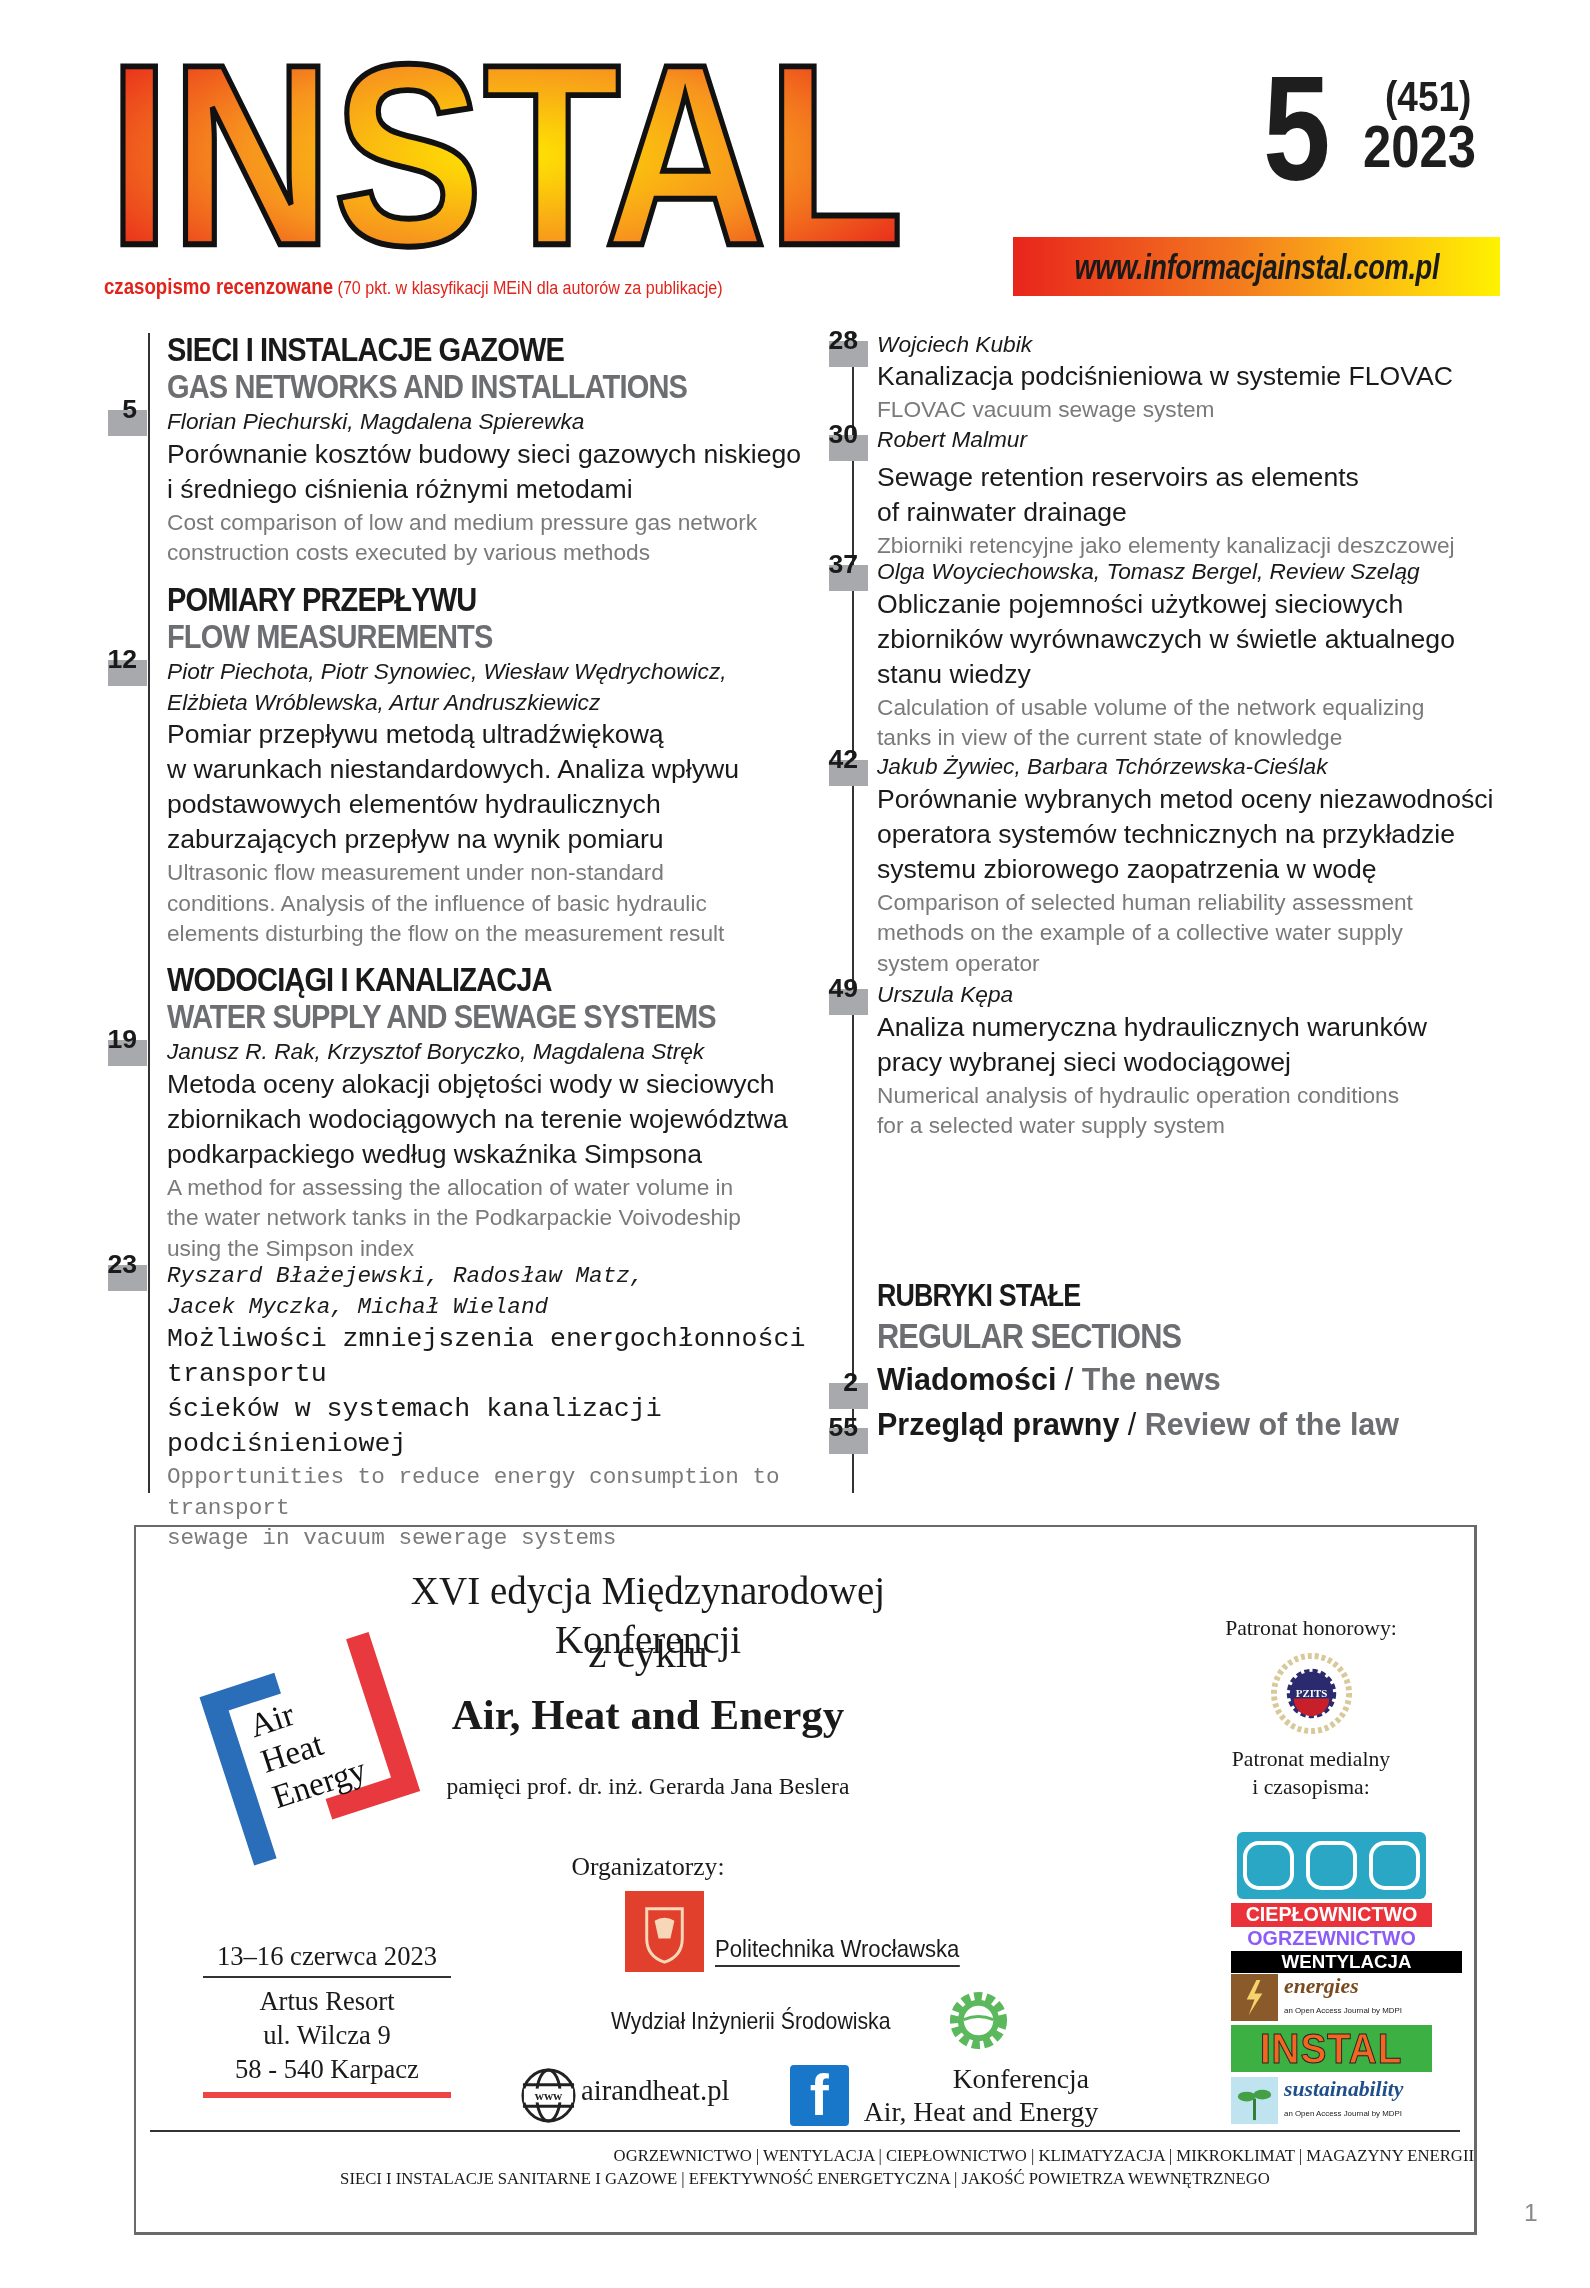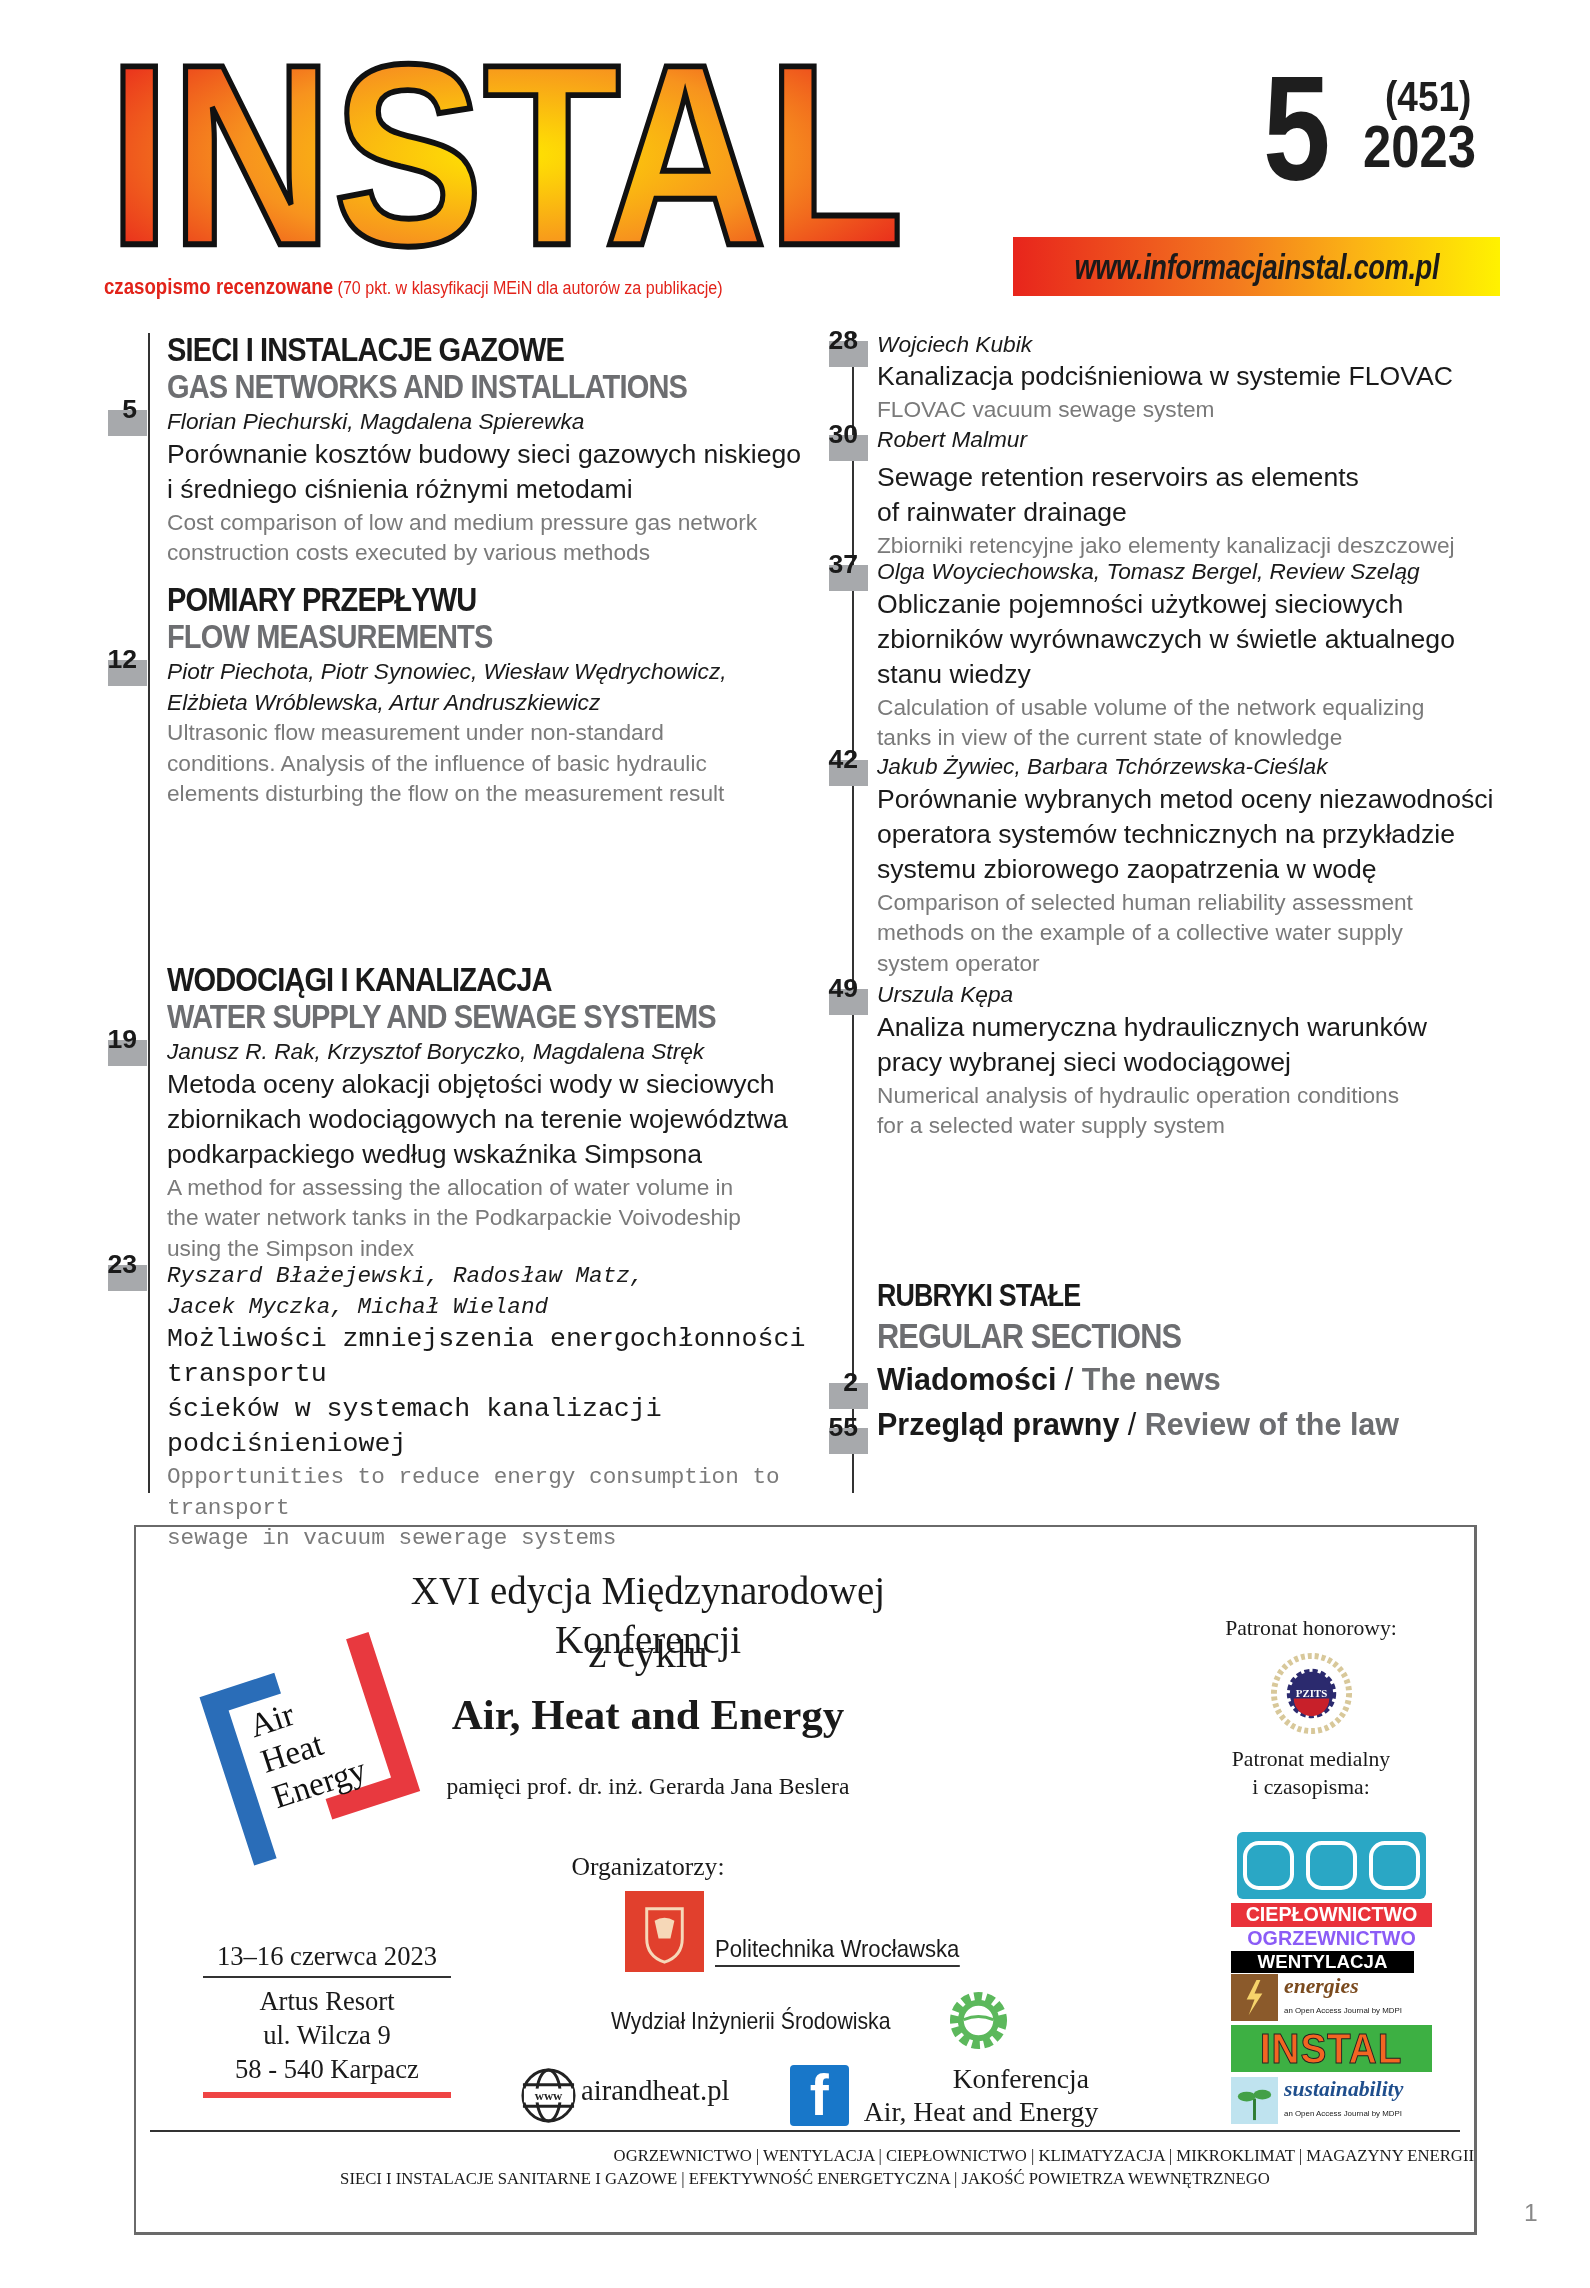--- a/index.html
+++ b/index.html
@@ -64,21 +64,21 @@
   .fb-text2 { position:absolute; left:717px; top:569px; width:256px; text-align:center; font-size:27.6px; line-height:31.5px; }
   .ad-date { position:absolute; left:67px; top:414px; width:248px; text-align:center; font-size:26.6px; border-bottom:2px solid #333; padding-bottom:3.9px; }
   .ad-addr { position:absolute; left:67px; top:457px; width:248px; text-align:center; font-size:26.6px; line-height:34px; border-bottom:6px solid #ef4444; padding-bottom:5.9px; }
   .patr-h { position:absolute; left:1042px; top:89px; width:266px; text-align:center; font-size:21.7px; }
   .pzits { position:absolute; left:1133px; top:124px; width:85px; height:85px; }
   .patr-m { position:absolute; left:1042px; top:219px; width:266px; text-align:center; font-size:21.7px; line-height:27.6px; }
   .aee { position:absolute; left:1101px; top:305px; width:189px; height:67px; background:#2aa7c5; border-radius:5.9px; display:flex; justify-content:space-around; align-items:center; }
   .aee span { display:block; width:51px; height:49px; border:4.9px solid #fff; border-radius:15.8px; box-sizing:border-box; }
   .aee-1 { position:absolute; left:1095px; top:376px; width:201px; height:23.6px; background:#e9323a; color:#fff; font-family:"Liberation Sans",sans-serif !important; font-weight:700; font-size:19.7px; text-align:center; line-height:23.6px; }
   .aee-2 { position:absolute; left:1095px; top:400px; width:201px; height:19px; color:#8b5cf6; font-family:"Liberation Sans",sans-serif !important; font-weight:700; font-size:19.7px; text-align:center; line-height:23.6px; }
-  .aee-3 { position:absolute; left:1095px; top:424px; width:183px; height:21.7px; background:#000; color:#fff; font-family:"Liberation Sans",sans-serif !important; font-weight:700; font-size:18.7px; text-align:center; line-height:21.7px; }
+  .aee-3 { position:absolute; left:1095px; top:424px; width:231px; height:21.7px; background:#000; color:#fff; font-family:"Liberation Sans",sans-serif !important; font-weight:700; font-size:18.7px; text-align:center; line-height:21.7px; }
   .mdpi { position:absolute; left:1095px; width:201px; height:47px; }
   .mdpi .ic { position:absolute; left:0; top:0; width:47px; height:47px; }
   .mdpi .nm { position:absolute; left:53px; top:0; font-weight:700; font-style:italic; font-size:21.7px; }
   .mdpi .by { position:absolute; left:53px; top:31.5px; font-family:"Liberation Sans",sans-serif !important; font-size:7.9px; }
   .instal-mini { position:absolute; left:1095px; top:498px; width:201px; height:47px; background:#3db043; display:flex; align-items:center; justify-content:center; }
   .instal-mini span { font-family:"Liberation Sans",sans-serif !important; font-weight:700; font-size:43px; color:#f26522; letter-spacing:1px; transform:scaleX(0.9); -webkit-text-stroke:1px #222; }
   .ad-line { position:absolute; left:13.8px; right:13.8px; top:603px; border-top:2px solid #333; }
   .ad-foot1 { position:absolute; left:0; right:0; top:619px; text-align:right; font-size:16.7px; }
   .ad-foot2 { position:absolute; left:0; right:0; top:642px; text-align:center; font-size:16.7px; }
   .page-num { position:absolute; left:1524px; top:2199px; font-size:24.6px; color:#888; }
@@ -129,20 +129,21 @@
     <div class="subtitle"><span>Cost comparison of low and medium pressure gas network</span><br><span>construction costs executed by various methods</span></div>
   </div>
 
   <div class="block" style="top:256px;">
     <div class="sec-pl">POMIARY PRZEPŁYWU</div>
     <div class="sec-en">FLOW MEASUREMENTS</div>
   </div>
 
   <div class="block" style="top:331px;">
     <div class="authors"><span>Piotr Piechota, Piotr Synowiec, Wiesław Wędrychowicz,</span><br><span>Elżbieta Wróblewska, Artur Andruszkiewicz</span></div>
+    <div class="title"><span>Pomiar przepływu metodą ultradźwiękową</span><br><span>w warunkach niestandardowych. Analiza wpływu</span><br><span>podstawowych elementów hydraulicznych</span><br><span>zaburzających przepływ na wynik pomiaru</span></div>
     <div class="subtitle"><span>Ultrasonic flow measurement under non-standard</span><br><span>conditions. Analysis of the influence of basic hydraulic</span><br><span>elements disturbing the flow on the measurement result</span></div>
   </div>
 
   <div class="block" style="top:636px;">
     <div class="sec-pl">WODOCIĄGI I KANALIZACJA</div>
     <div class="sec-en">WATER SUPPLY AND SEWAGE SYSTEMS</div>
   </div>
 
   <div class="block" style="top:711px;">
     <div class="authors">Janusz R. Rak, Krzysztof Boryczko, Magdalena Stręk</div>

